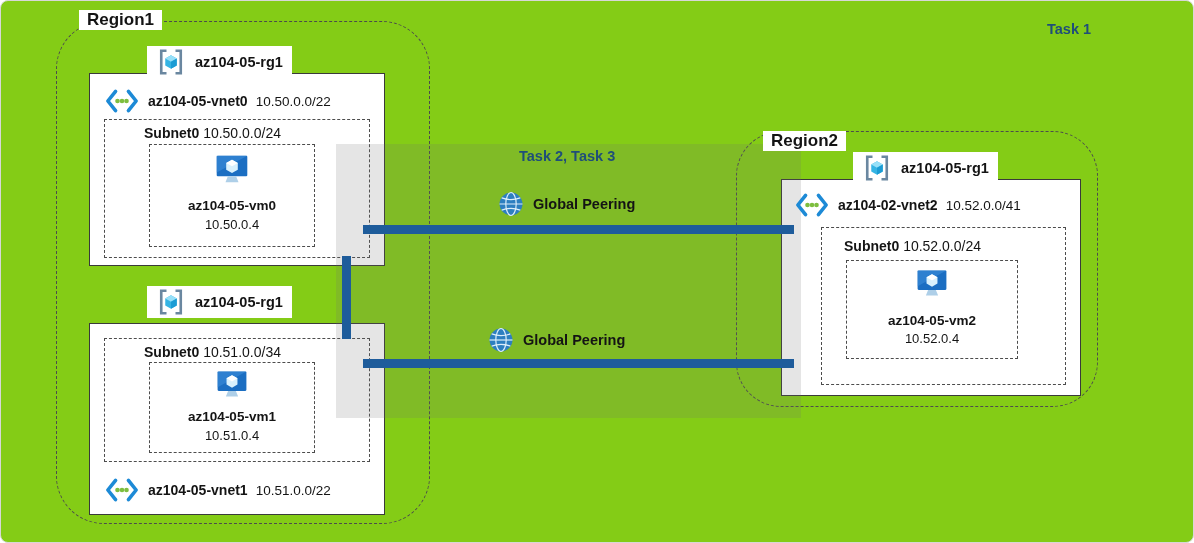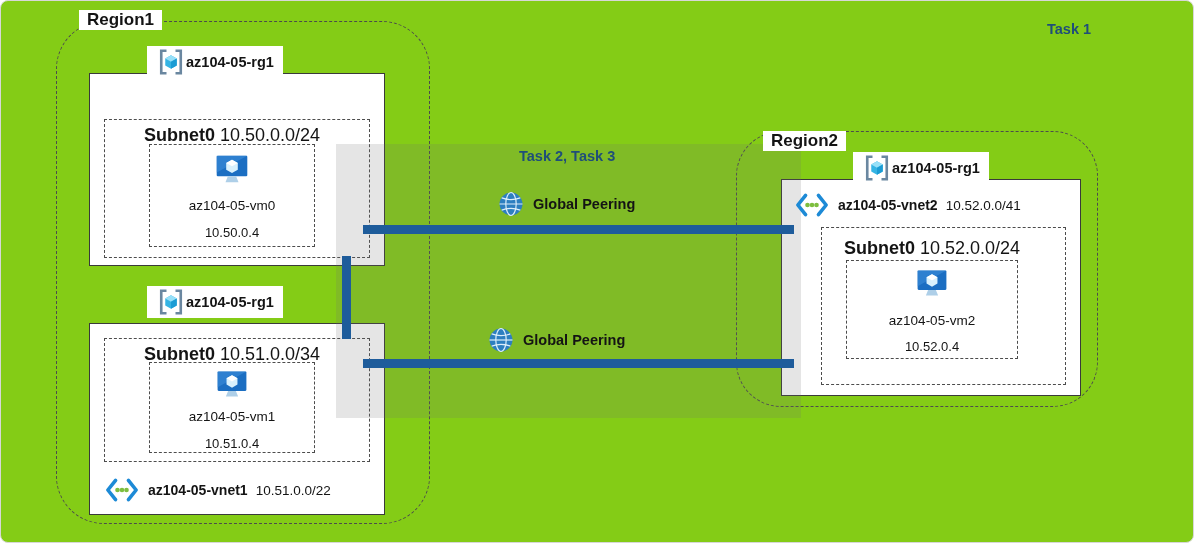--- a/index.html
+++ b/index.html
@@ -8,29 +8,29 @@
           border:1px solid #d7d7d7; border-radius:8px; box-sizing:border-box; overflow:hidden;}
   .abs{position:absolute;}
 
   
   .region{border:1.5px dashed #4c4c4c; border-radius:48px; background:transparent; z-index:1;}
   .region-label{font-size:17px; font-weight:bold; background:#fff; padding:0 8px; z-index:6; line-height:20px;}
   .rgbox{border:1.4px solid #3a3a3a; background:#fff; z-index:2; box-sizing:border-box;}
   .dashbox{border:1.3px dashed #4c4c4c; background:transparent; z-index:3; box-sizing:border-box;}
 
   
-  .rg-head{display:flex; align-items:center; background:#fff; padding:1px 9px;
+  .rg-head{display:flex; align-items:center; gap:9px; background:#fff; padding:1px 9px;
            font-size:14.5px; font-weight:bold; z-index:5;}
   .vnet-row{display:flex; align-items:center; gap:8px; font-size:14px; z-index:5;}
   .vnet-name{font-weight:bold;}
   .vnet-cidr{font-weight:normal; font-size:13.5px;}
-  .subnet-label{font-size:18px; z-index:5; white-space:nowrap;}
+  .subnet-label{font-size:14px; z-index:5; white-space:nowrap;}
   .subnet-name{font-weight:bold;}
-  .vm-name{font-size:13.5px; font-weight:normal; text-align:center; z-index:5;}
-  .vm-ip{font-size:13px; text-align:center; z-index:5;margin-top:8px;}
+  .vm-name{font-size:13.5px; font-weight:bold; text-align:center; z-index:5;}
+  .vm-ip{font-size:13px; text-align:center; z-index:5;}
 
   
   .gray-overlay{background:rgba(110,110,110,0.18); z-index:3;}
   .pline{background:#1e5c9b; z-index:4;}
 
   
   .peer{display:flex; align-items:center; gap:9px; font-size:14.5px; font-weight:bold; z-index:6;}
   .peer.boxed{background:#fff; padding:3px 14px 3px 4px;}
 
   .task{color:#1f4e79; font-weight:bold; font-size:14.5px; z-index:6;}
@@ -51,20 +51,33 @@
         <path d="M8.4 3 H4.2 V21 H8.4" fill="none" stroke="#6a87a0" stroke-width="2.1"></path>
         <path d="M15.6 3 H19.8 V21 H15.6" fill="none" stroke="#6a87a0" stroke-width="2.1"></path>
         <polygon points="12,6.6 16.6,9.2 16.6,14.8 12,17.4 7.4,14.8 7.4,9.2" fill="#35b4e4"></polygon>
         <polygon points="12,6.6 16.6,9.2 12,11.8 7.4,9.2" fill="#97e0f8"></polygon>
         <polygon points="12,11.8 16.6,9.2 16.6,14.8 12,17.4" fill="#1b9cd4"></polygon>
       </svg>
     </span>
     <span>az104-05-rg1</span>
   </div>
 
+  <div class="abs vnet-row" style="left:103px; top:87px;">
+    <span>
+      <svg width="36" height="26" viewBox="0 0 28 20">
+        <path d="M9 2.5 L3 10 L9 17.5" fill="none" stroke="#1d8ad6" stroke-width="2.8" stroke-linecap="round" stroke-linejoin="round"></path>
+        <path d="M19 2.5 L25 10 L19 17.5" fill="none" stroke="#1d8ad6" stroke-width="2.8" stroke-linecap="round" stroke-linejoin="round"></path>
+        <circle cx="10.5" cy="10" r="1.8" fill="#7ebe3f"></circle>
+        <circle cx="14" cy="10" r="1.8" fill="#7ebe3f"></circle>
+        <circle cx="17.5" cy="10" r="1.8" fill="#7ebe3f"></circle>
+      </svg>
+    </span>
+    <span class="vnet-name">az104-05-vnet0</span>
+    <span class="vnet-cidr">10.50.0.0/22</span>
+  </div>
 
   <div class="abs dashbox" style="left:103px; top:118px; width:266px; height:139px;"></div>
   <div class="abs subnet-label" style="left:143px; top:124px;">
     <span class="subnet-name">Subnet0</span>
     <span>10.50.0.0/24</span>
   </div>
 
   <div class="abs dashbox" style="left:148px; top:143px; width:166px; height:103px;"></div>
   <div class="abs" style="left:214px; top:151px; z-index:5;">
     <svg width="34" height="34" viewBox="0 0 24 24">
@@ -145,21 +158,21 @@
   <div class="abs vnet-row" style="left:793px; top:191px;">
     <span>
       <svg width="36" height="26" viewBox="0 0 28 20">
         <path d="M9 2.5 L3 10 L9 17.5" fill="none" stroke="#1d8ad6" stroke-width="2.8" stroke-linecap="round" stroke-linejoin="round"></path>
         <path d="M19 2.5 L25 10 L19 17.5" fill="none" stroke="#1d8ad6" stroke-width="2.8" stroke-linecap="round" stroke-linejoin="round"></path>
         <circle cx="10.5" cy="10" r="1.8" fill="#7ebe3f"></circle>
         <circle cx="14" cy="10" r="1.8" fill="#7ebe3f"></circle>
         <circle cx="17.5" cy="10" r="1.8" fill="#7ebe3f"></circle>
       </svg>
     </span>
-    <span class="vnet-name">az104-05-vnet2</span>
+    <span class="vnet-name">az104-02-vnet2</span>
     <span class="vnet-cidr">10.52.0.0/41</span>
   </div>
 
   <div class="abs dashbox" style="left:820px; top:226px; width:245px; height:158px;"></div>
   <div class="abs subnet-label" style="left:843px; top:237px;">
     <span class="subnet-name">Subnet0</span>
     <span>10.52.0.0/24</span>
   </div>
 
   <div class="abs dashbox" style="left:845px; top:259px; width:172px; height:99px;"></div>

